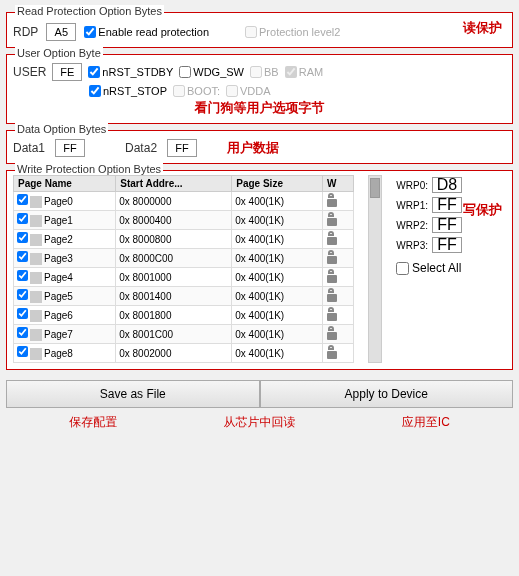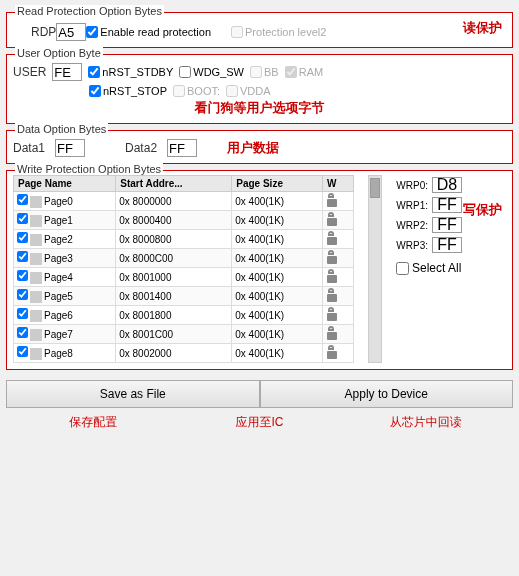--- a/index.html
+++ b/index.html
@@ -35,22 +35,22 @@
     .label {
       font-size: 12px;
       color: #333;
       white-space: nowrap;
     }
     .hex-input {
       width: 30px;
       height: 18px;
       border: 1px solid #999;
       background: #fff;
-      font-size: 13px;
-      text-align: left;
+      font-size: 11px;
+      text-align: center;
       padding: 1px;
     }
     .checkbox-label {
       display: flex;
       align-items: center;
       gap: 2px;
       font-size: 11px;
       white-space: nowrap;
     }
     .checkbox-label input[type=checkbox] {
@@ -59,23 +59,22 @@
       height: 12px;
     }
     .disabled-text {
       color: #aaa;
       font-size: 11px;
     }
     
     .read-prot-row {
       display: flex;
       align-items: center;
-      gap: 0;
+      gap: 8px;
       margin-top: 6px;
-      margin-left: 18px;
     }
     
     .user-opt-row {
       display: flex;
       align-items: center;
       gap: 6px;
       margin-top: 4px;
       flex-wrap: wrap;
     }
     
@@ -379,17 +378,17 @@
     </div>
   </div>
 
   <div class="bottom-buttons">
     <button class="btn">Save as File</button>
     <button class="btn">Apply to Device</button>
   </div>
 
   <div class="annotation-row">
     <span class="annotation-item">保存配置</span>
+    <span class="annotation-item">从芯片中回读</span>
     <span class="annotation-item">应用至IC</span>
-    <span class="annotation-item">从芯片中回读</span>
   </div>
 
 </div>
 
 </body></html>

